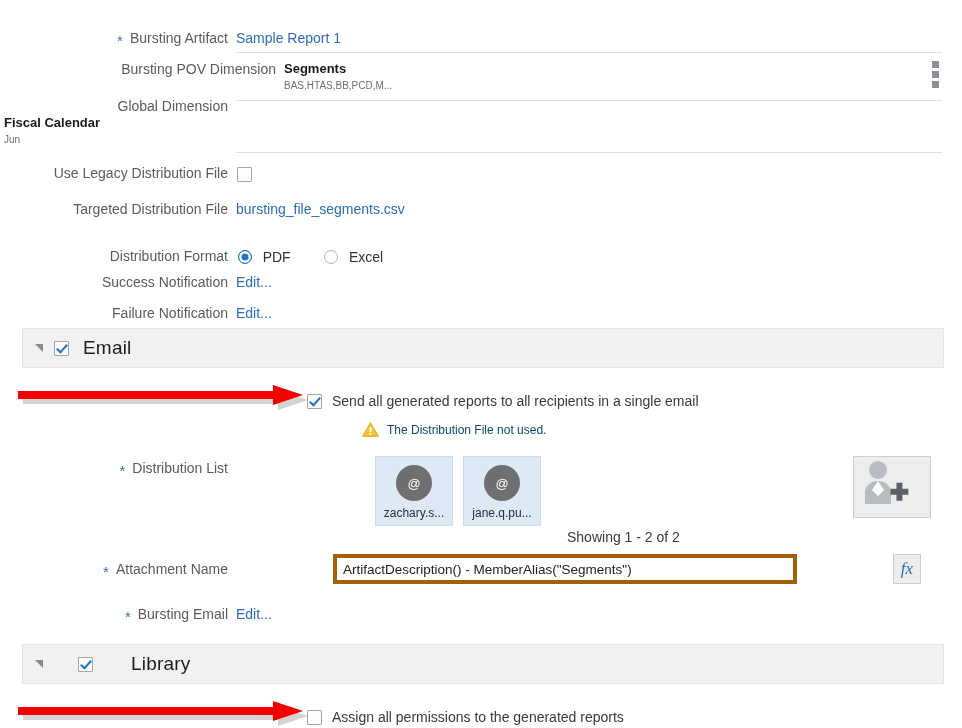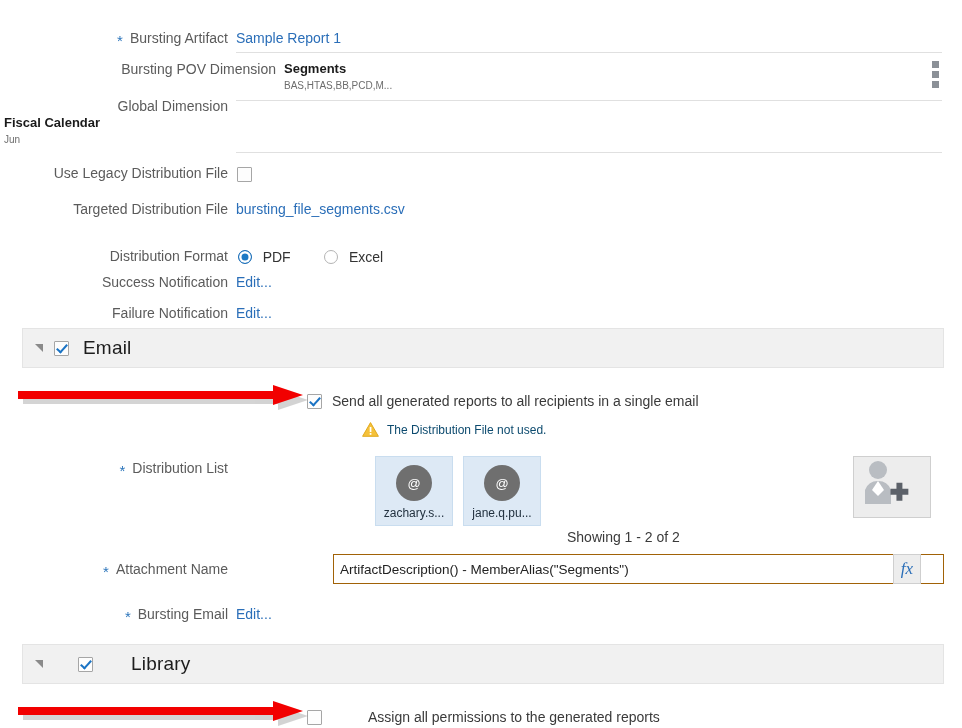--- a/index.html
+++ b/index.html
@@ -250,23 +250,23 @@
     font-size: 14px;
     color: #3a3a3a;
     white-space: nowrap;
   }
 
   
   .tfield {
     position: absolute;
     left: 333px;
     top: 554px;
-    width: 611px;
+    width: 464px;
     height: 30px;
-    border: 1px solid #a16207;
+    border: 4px solid #a16207;
     box-sizing: border-box;
     background: #fff;
     font-family: "Liberation Sans", sans-serif;
     font-size: 13.5px;
     color: #222;
     padding: 0 6px;
     outline: none;
   }
   .fxbtn {
     position: absolute;
@@ -444,21 +444,21 @@
     <span class="link">Edit...</span>
   </div>
 </div>
 
 <div class="section-bar" style="top:644px;gap:24px;">
   <span class="tri"></span>
   <span class="cb checked"></span>
   <span class="section-title">Library</span>
 </div>
 
-<div class="inline-cb-row" style="left:307px; top:709px;gap:36px;">
+<div class="inline-cb-row" style="left:307px; top:709px;">
   <span class="cb"></span>
   <span class="txt">Assign all permissions to the generated reports</span>
 </div>
 
 <svg class="arrow" style="left:18px; top:384px;" width="295" height="30" viewBox="0 0 295 30">
   <g transform="translate(5,5)" opacity="0.32">
     <rect x="0" y="7" width="258" height="8" fill="#7a7a7a"></rect>
     <path d="M255 1 L285 11 L255 21 Z" fill="#7a7a7a"></path>
   </g>
   <rect x="0" y="7" width="258" height="8" fill="#f20000"></rect>

